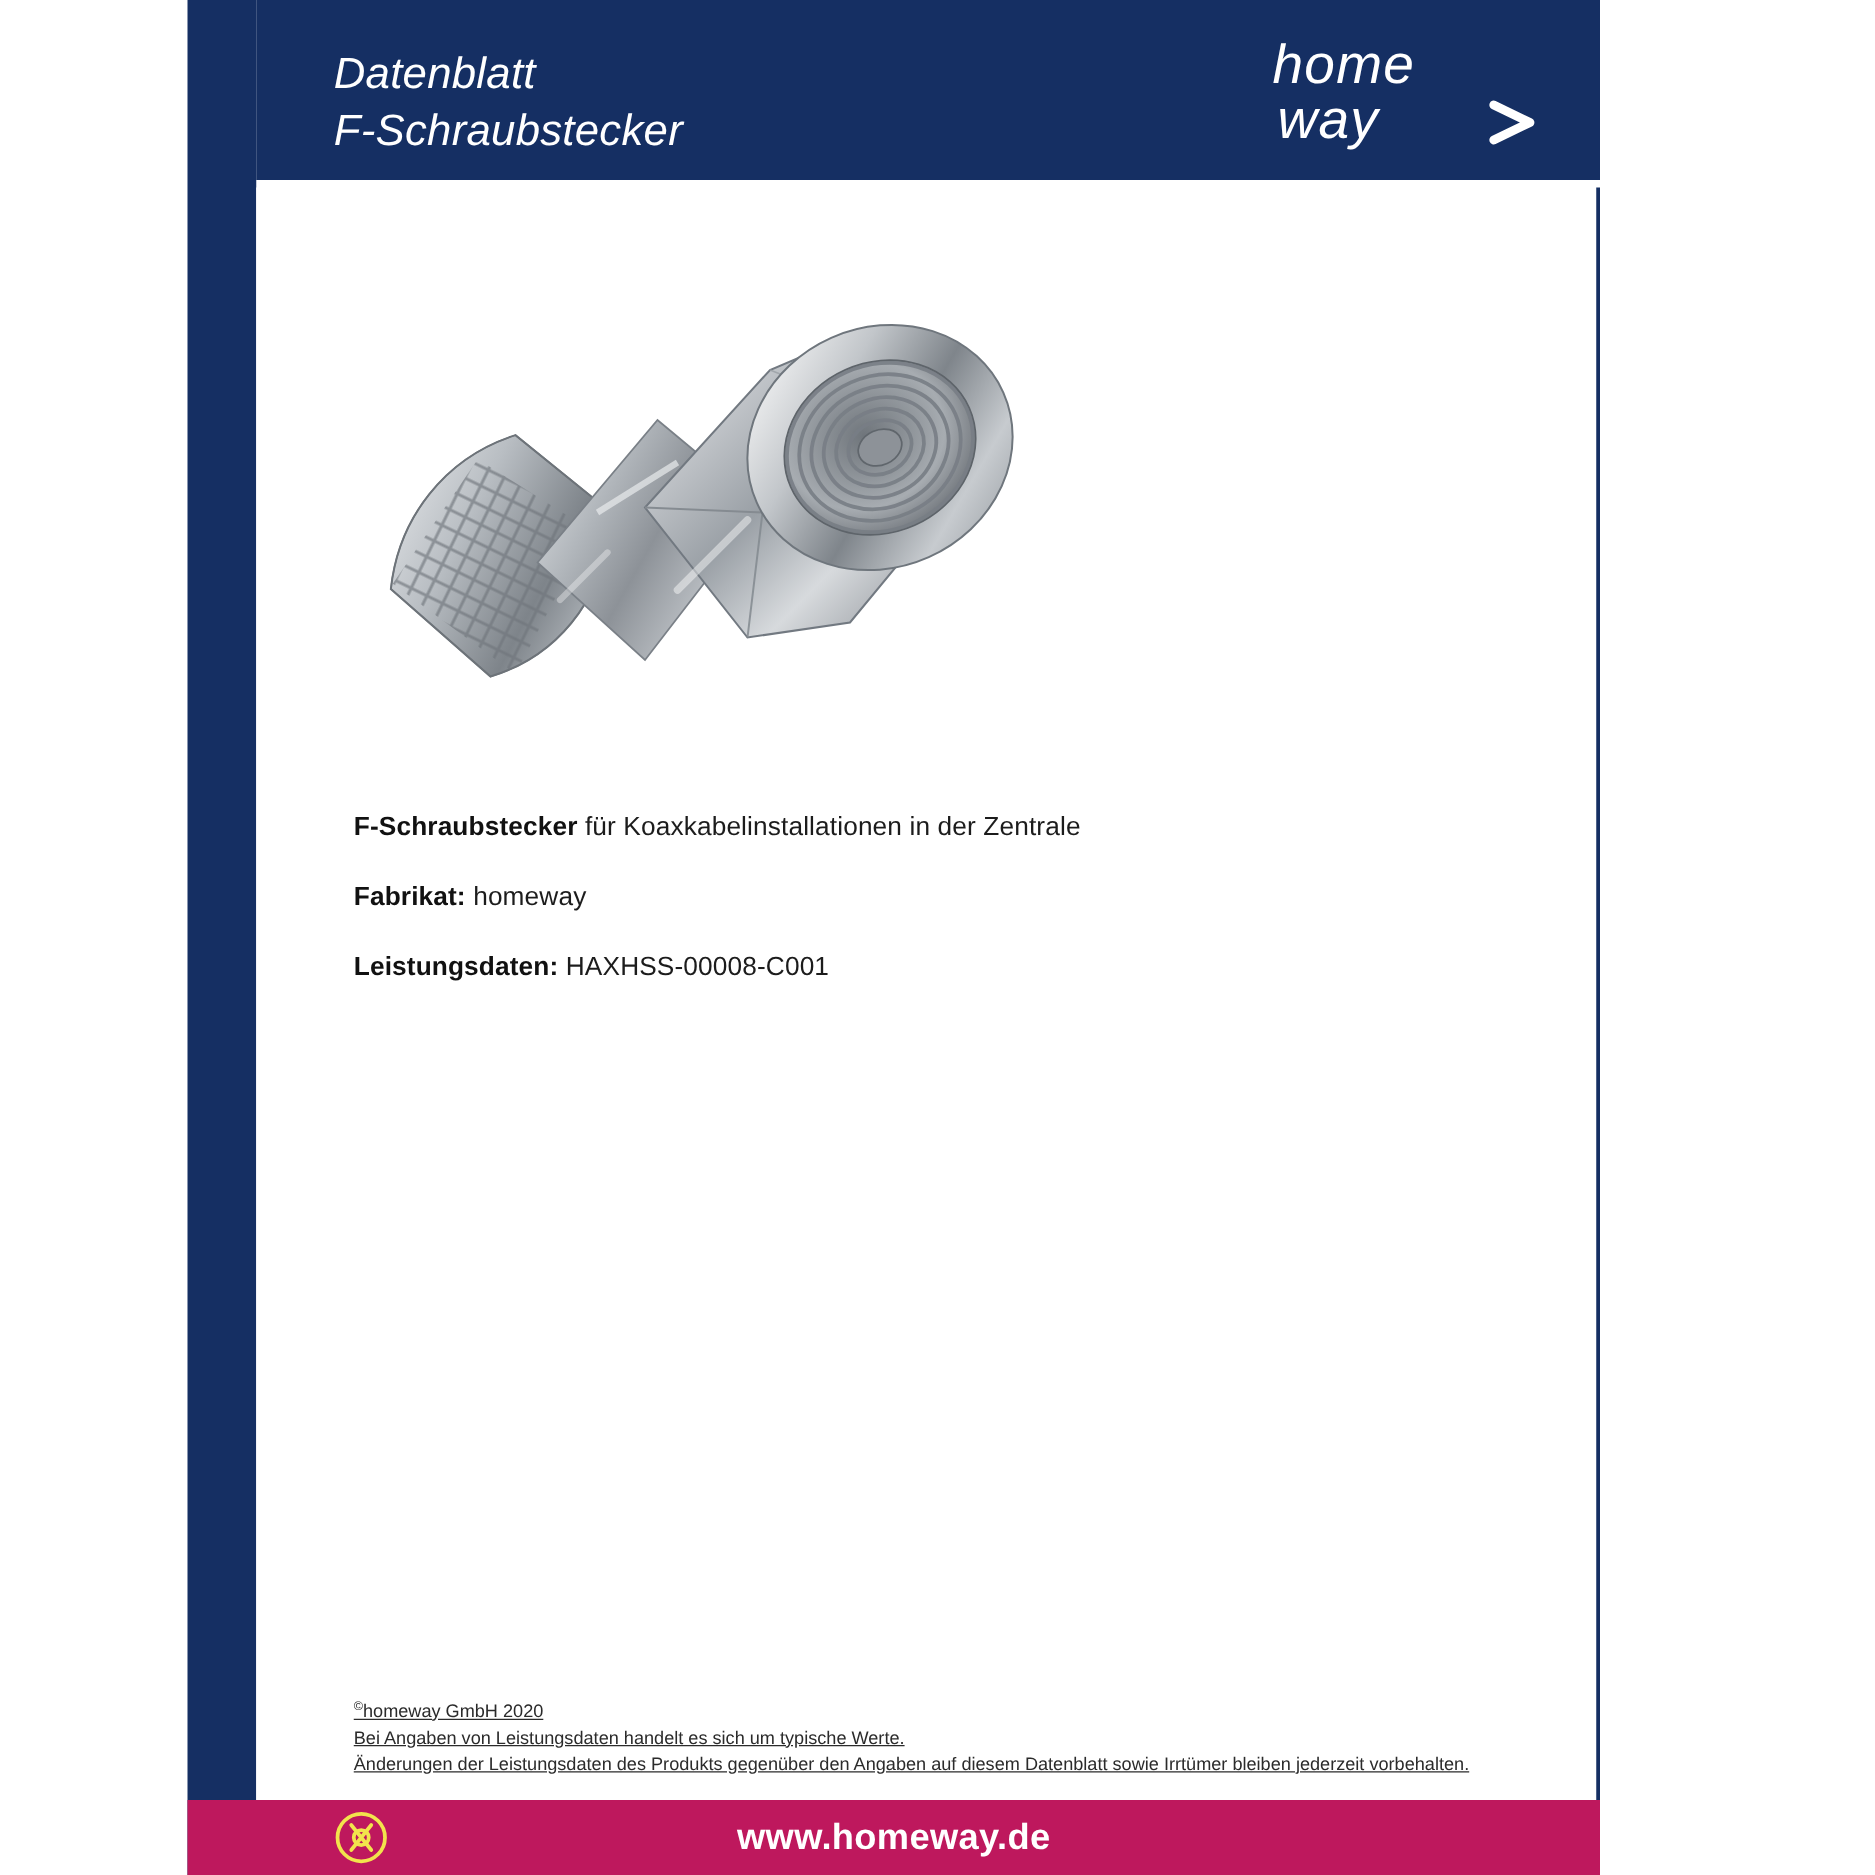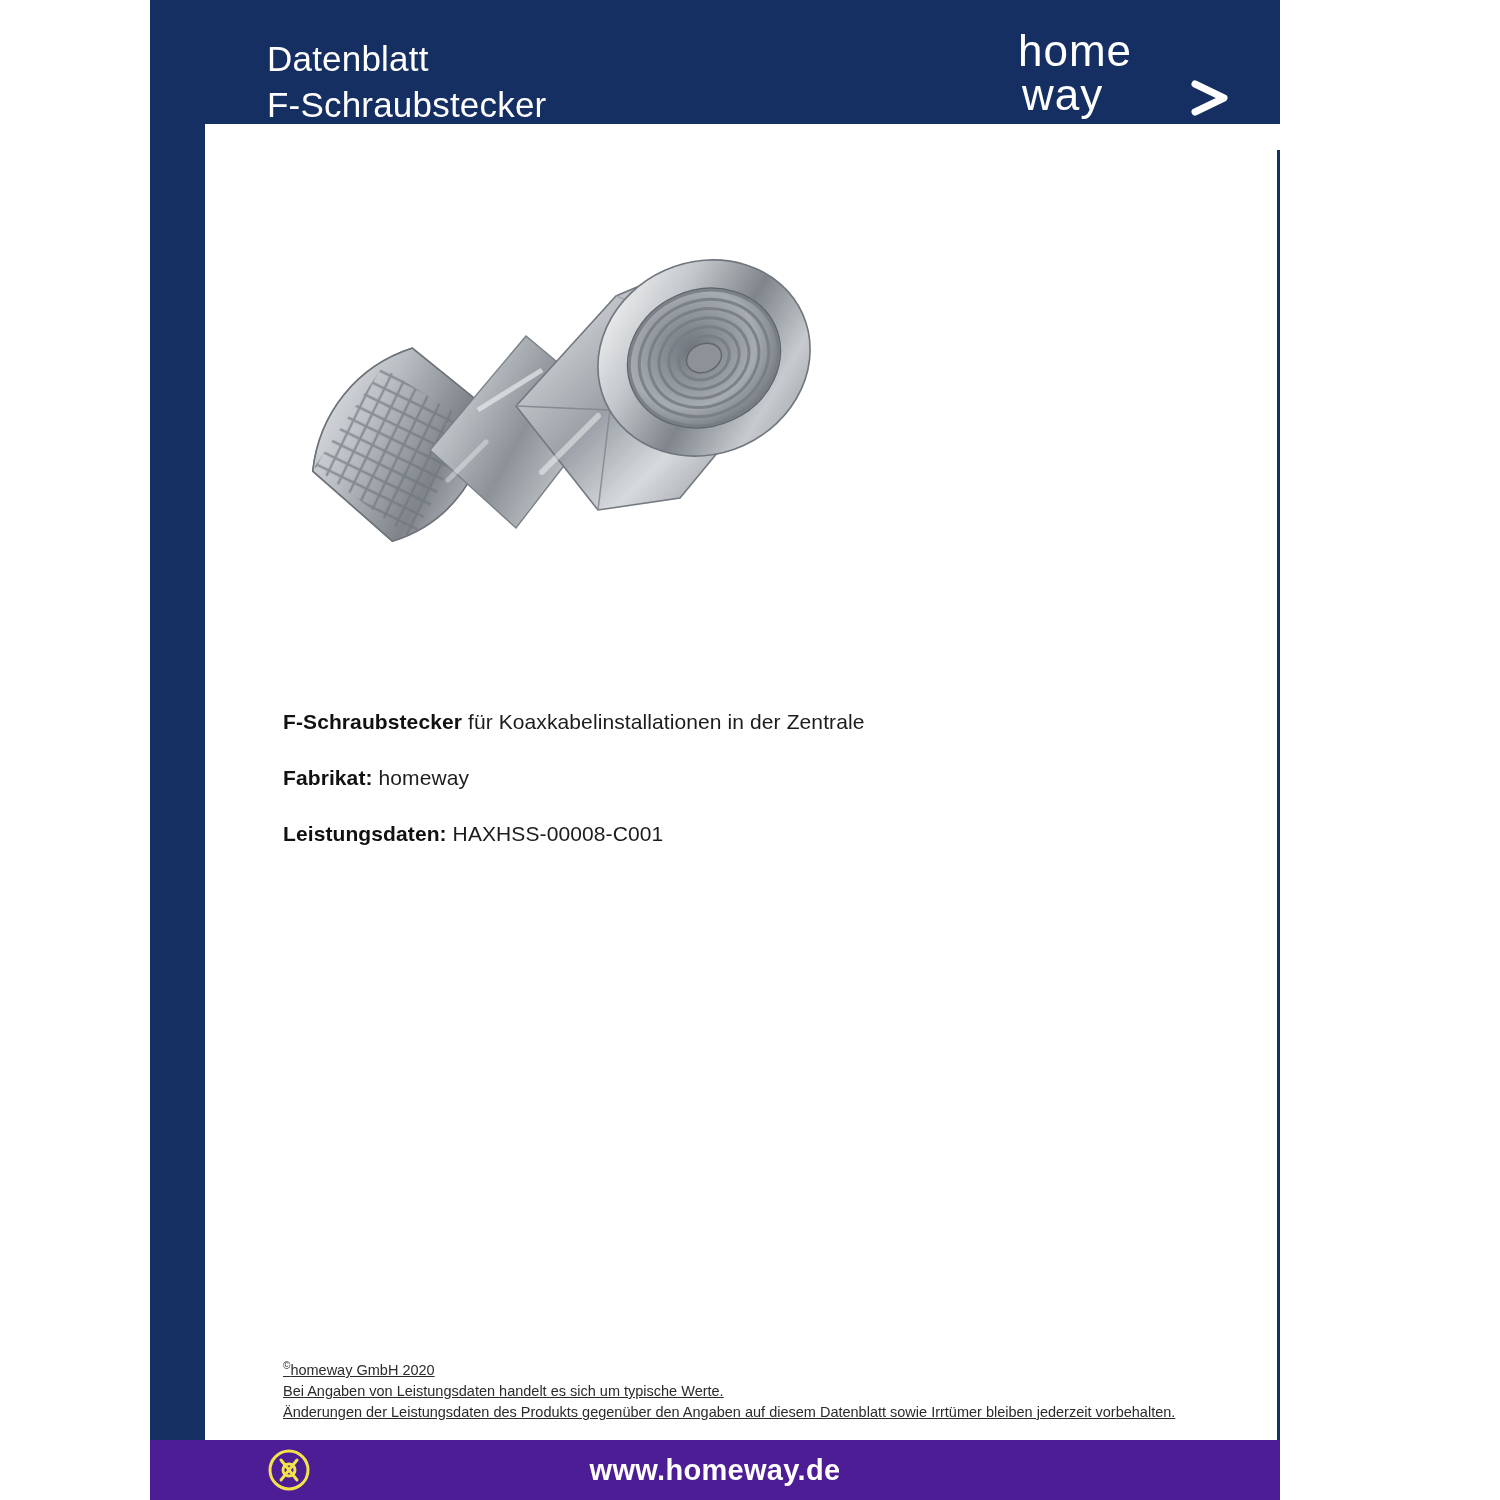--- a/index.html
+++ b/index.html
@@ -28,22 +28,23 @@
     width: 55px;
     height: 1500px;
     background: #152f63;
   }
   
   .header {
     position: absolute;
     left: 205px;
     top: 0;
     width: 1075px;
-    height: 124px;
+    height: 144px;
     background: #152f63;
+    font-style: italic;
   }
   .header-title {
     position: absolute;
     left: 62px;
     top: 36px;
     color: #ffffff;
     font-size: 35px;
     line-height: 46px;
     font-weight: 400;
     letter-spacing: 0.2px;
@@ -74,21 +75,21 @@
     left: 280px;
     top: 210px;
     width: 620px;
     height: 430px;
   }
   .product-image svg { display: block; }
 
   .desc-block {
     position: absolute;
     left: 283px;
-    top: 708px;
+    top: 648px;
     width: 900px;
   }
   .desc-line {
     font-size: 21px;
     color: #1c1c1c;
     line-height: 28px;
     margin-bottom: 28px;
     letter-spacing: 0.1px;
   }
   .desc-line:last-child { margin-bottom: 0; }
@@ -109,21 +110,21 @@
   .footnotes div { white-space: nowrap; }
   .sup { font-size: 10px; vertical-align: super; }
 
   
   .footer-bar {
     position: absolute;
     left: 150px;
     top: 1440px;
     width: 1130px;
     height: 60px;
-    background: #4c1d95;
+    background: #be185d;
   }
   .footer-url {
     position: absolute;
     left: 0;
     top: 0;
     width: 1130px;
     height: 60px;
     line-height: 60px;
     text-align: center;
     color: #ffffff;

